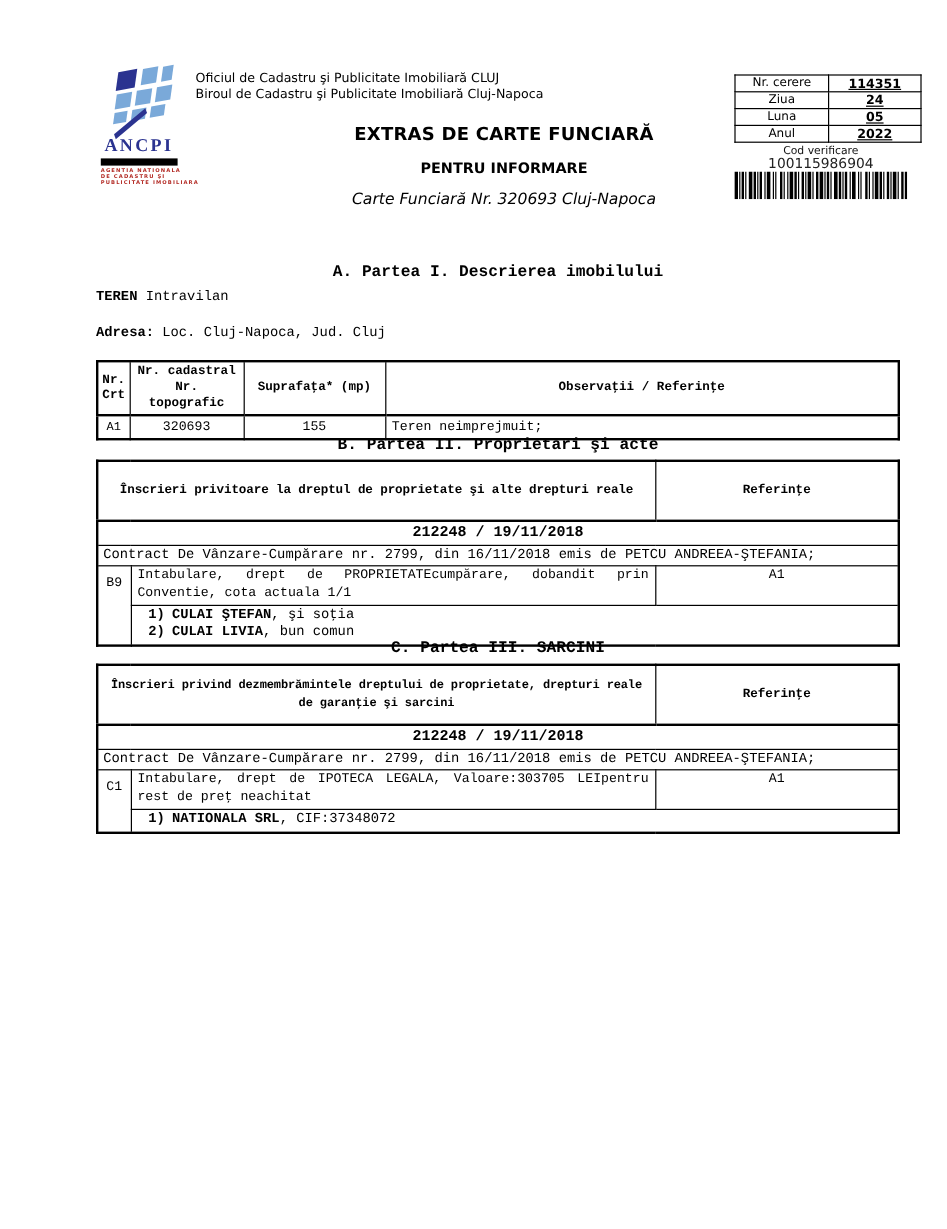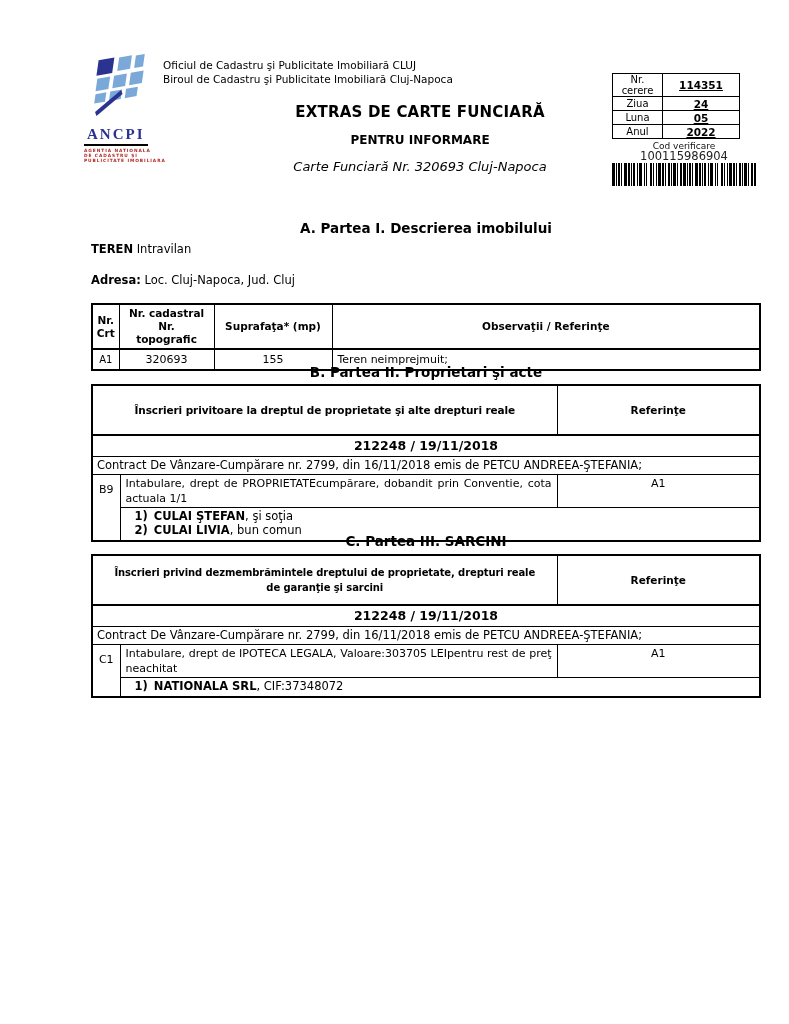--- a/index.html
+++ b/index.html
@@ -7,44 +7,44 @@
         font-family:"DejaVu Sans","Liberation Sans",sans-serif;color:#000;}
 
   
   .logo{position:absolute;left:84px;top:60px;width:80px;}
   .tiles{position:relative;width:58px;height:50px;margin-left:4px;transform:rotate(-10deg);transform-origin:left top;}
   .tile{position:absolute;transform:skewX(-18deg);}
   .t-dark{background:#2b3390;}
   .t-light{background:#7aa9d9;}
   .streak{position:absolute;left:-4px;top:44px;width:34px;height:4px;background:#2b3390;
           transform:rotate(-30deg) skewX(-20deg);}
-  .acronym{display:inline-block;margin-top:16px;font-family:"Liberation Serif","DejaVu Serif",serif;
+  .acronym{display:inline-block;margin-top:4px;font-family:"Liberation Serif","DejaVu Serif",serif;
            font-weight:bold;font-size:15px;letter-spacing:2px;color:#2b3390;
-           border-bottom:2px solid #000000;padding:0 3px 1px 3px;}
+           border-bottom:6px solid #000000;padding:0 3px 1px 3px;}
   .logo-sub{margin-top:2px;width:150px;color:#b32b25;font-size:7px;font-weight:bold;
             letter-spacing:1.5px;line-height:8px;transform:scale(0.62);transform-origin:left top;white-space:pre-line;}
 
   
   .office{position:absolute;left:163px;top:58px;font-size:10.5px;line-height:14px;}
   .titleblock{position:absolute;left:85px;top:103px;width:670px;text-align:center;}
   .doc-title{font-size:15px;font-weight:bold;letter-spacing:.2px;}
   .doc-subtitle{font-size:12px;font-weight:bold;margin-top:12px;}
   .carte{font-size:13px;font-style:italic;margin-top:12px;}
 
   
   .reqbox{position:absolute;left:612px;top:62px;width:144px;}
-  .reqtable{width:128px;border-collapse:collapse;margin-top:11px;}
+  .reqtable{width:156px;border-collapse:collapse;}
   .reqtable td{border:1px solid #000;font-size:10px;text-align:center;padding:0 2px;height:13px;}
   .reqtable td.rv{font-weight:bold;font-size:10.5px;width:72px;text-decoration:underline;}
   .codlabel{font-size:9px;text-align:center;margin-top:2px;color:#111;}
   .codvalue{font-size:11.5px;text-align:center;color:#222;line-height:11px;}
   .barcode{display:block;margin-top:1px;}
 
   
-  .section{position:absolute;left:91px;width:670px;}
+  .section{position:absolute;left:80px;width:670px;font-family:Liberation Mono, monospace;}
   .sec-title{text-align:center;font-size:13.5px;font-weight:bold;}
 
   .pre{white-space:pre-line;}
   table.doc{border-collapse:collapse;width:670px;table-layout:fixed;}
   table.doc,table.doc td,table.doc th{border:1px solid #000;}
   table.doc{border-width:2px;}
   table.doc th{border-bottom-width:2px;font-weight:bold;}
 
   
   .ta th{font-size:10.5px;line-height:13px;padding:2px 1px;}

